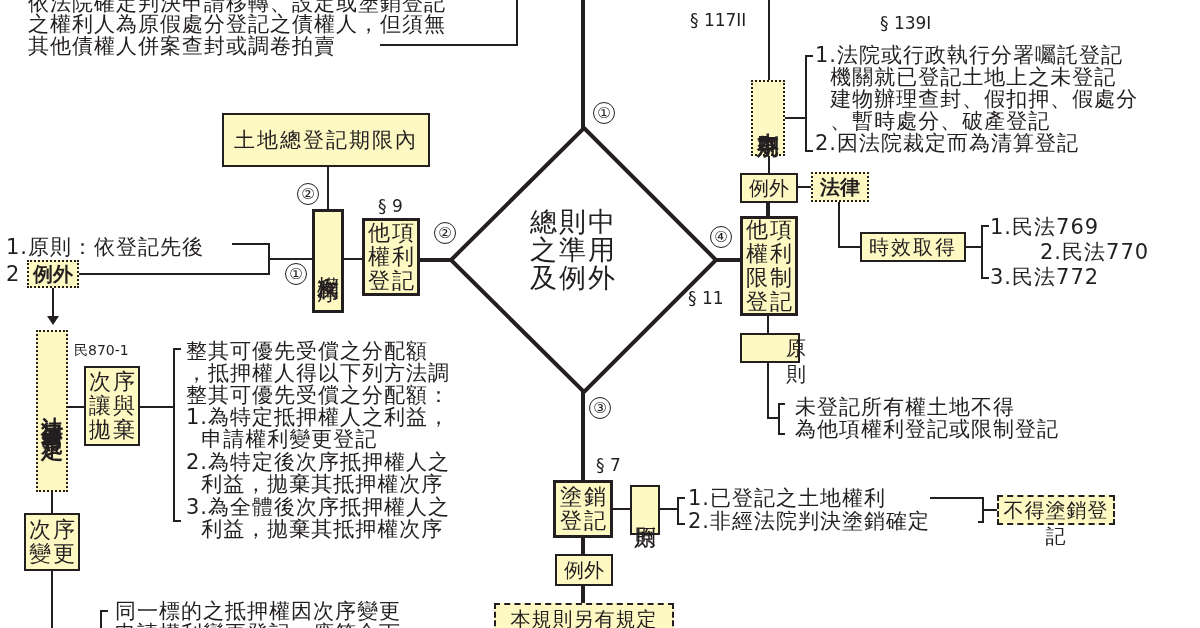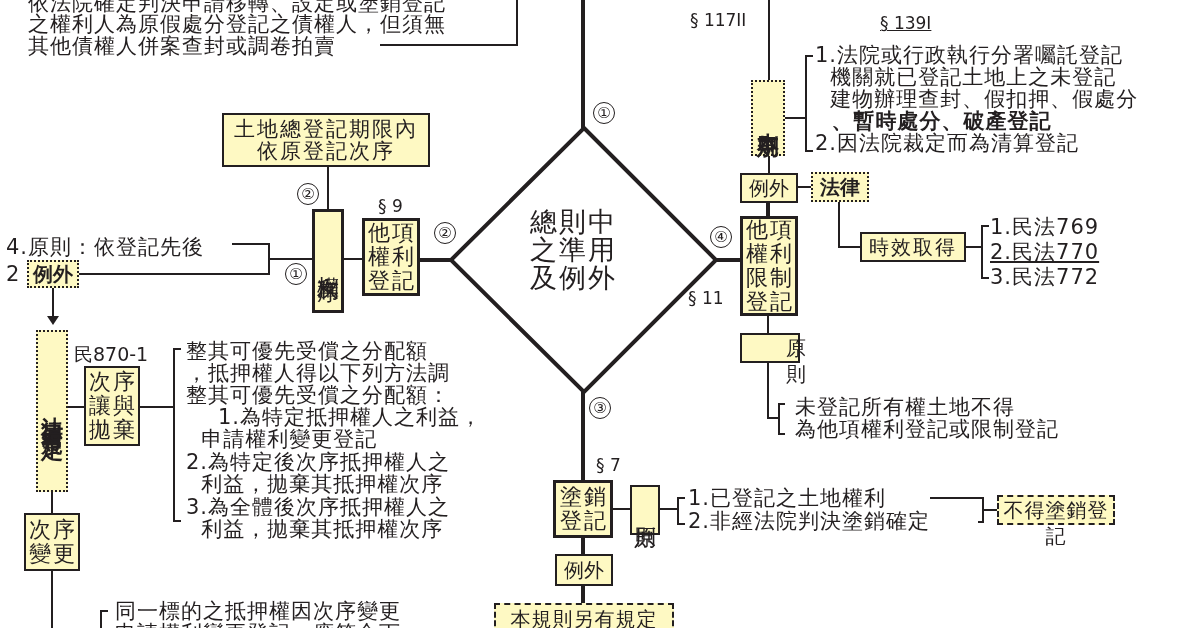--- a/index.html
+++ b/index.html
@@ -42,43 +42,43 @@
   <span>及例外</span>
 </div>
 
 <div class="circ" style="left:593px;top:102px;">①</div>
 <div class="circ" style="left:434px;top:222px;">②</div>
 <div class="circ" style="left:589px;top:397px;">③</div>
 <div class="circ" style="left:710px;top:226px;">④</div>
 
 <div class="sec" style="left:690px;top:10px;">§ 117II</div>
 <div class="vline" style="left:768px;top:0;height:82px;"></div>
-<div class="sec" style="left:880px;top:13px;text-decoration:underline;">§ 139I</div>
+<div class="sec" style="left:880px;top:13px;">§ 139I</div>
 <div class="box dotted vtext" style="left:751px;top:80px;width:34px;height:76px;">
   <span style="writing-mode:vertical-rl;letter-spacing:2px;">本規則</span>
 </div>
 <div class="vline" style="left:768px;top:156px;height:18px;"></div>
 <div class="hline" style="left:785px;top:117px;width:22px;"></div>
 <div class="bracket" style="left:805px;top:55px;width:6px;height:93px;"></div>
 <div class="para" style="left:815px;top:44px;">1.法院或行政執行分署囑託登記</div>
 <div class="para" style="left:815px;top:66px;text-align:center;">  機關就已登記土地上之未登記</div>
 <div class="para" style="left:815px;top:88px;">  建物辦理查封、假扣押、假處分</div>
-<div class="para" style="left:815px;top:110px;font-weight:bold;">  、暫時處分、破產登記</div>
+<div class="para" style="left:815px;top:110px;">  、暫時處分、破產登記</div>
 <div class="para" style="left:815px;top:132px;">2.因法院裁定而為清算登記</div>
 
 <div class="box" style="left:740px;top:173px;width:58px;height:30px;font-size:20px;text-align:center;line-height:26px;">例外</div>
 <div class="hline" style="left:798px;top:186px;width:14px;"></div>
 <div class="box dotted" style="left:811px;top:172px;width:58px;height:30px;font-size:20px;text-align:center;line-height:26px;">法律</div>
 <div class="vline" style="left:838px;top:202px;height:46px;"></div>
 <div class="hline" style="left:838px;top:246px;width:22px;"></div>
 <div class="box" style="left:860px;top:232px;width:106px;height:30px;font-size:20px;text-align:center;line-height:26px;letter-spacing:2px;">時效取得</div>
 <div class="hline" style="left:966px;top:246px;width:16px;"></div>
 <div class="bracket" style="left:981px;top:225px;width:6px;height:50px;"></div>
 <div class="para" style="left:990px;top:216px;">1.民法769</div>
-<div class="para" style="left:990px;top:241px;text-decoration:underline;">2.民法770</div>
+<div class="para" style="left:1040px;top:241px;">2.民法770</div>
 <div class="para" style="left:990px;top:266px;">3.民法772</div>
 
 <div class="vline thickv" style="left:766px;top:202px;height:16px;"></div>
 <div class="hline thickh" style="left:716px;top:258px;width:26px;"></div>
 <div class="box thick grid2" style="left:740px;top:216px;width:58px;height:100px;--rows:4;">
   <span>他</span>
     <span>權</span>
     <span>限</span>
     <span>登</span>
   <span>項</span>
@@ -107,52 +107,51 @@
 </div>
 <div class="hline" style="left:344px;top:258px;width:18px;"></div>
 <div class="box thick vtext" style="left:312px;top:209px;width:32px;height:104px;">
   <span style="writing-mode:vertical-rl;letter-spacing:1px;">權利次序</span>
 </div>
 <div class="vline" style="left:327px;top:165px;height:45px;"></div>
 <div class="circ" style="left:297px;top:183px;">②</div>
 <div class="circ" style="left:285px;top:263px;">①</div>
 <div class="box" style="left:222px;top:113px;width:208px;height:54px;display:flex;flex-direction:column;align-items:center;justify-content:center;font-size:21px;line-height:22px;letter-spacing:2px;">
   <span>土地總登記期限內</span>
-  <span>依原登記次序</span>
 </div>
 
-<div class="para" style="left:6px;top:236px;">4.原則：依登記先後</div>
+<div class="para" style="left:6px;top:236px;">1.原則：依登記先後</div>
 <div class="hline" style="left:232px;top:243px;width:38px;"></div>
 <div class="vline" style="left:268px;top:243px;height:32px;"></div>
 <div class="hline" style="left:268px;top:258px;width:44px;"></div>
 <div class="para" style="left:6px;top:263px;">2</div>
 <div class="box dotted" style="left:27px;top:260px;width:52px;height:28px;font-size:20px;text-align:center;line-height:24px;">例外</div>
 <div class="hline" style="left:79px;top:273px;width:191px;"></div>
 <div class="vline" style="left:52px;top:288px;height:30px;"></div>
 <div style="position:absolute;left:47px;top:316px;width:0;height:0;border-left:6px solid transparent;border-right:6px solid transparent;border-top:9px solid #231f20;"></div>
 
 <div class="box dotted vtext" style="left:36px;top:330px;width:32px;height:162px;">
   <span style="writing-mode:vertical-rl;letter-spacing:4px;">法律另有規定</span>
 </div>
 <div class="hline" style="left:68px;top:406px;width:16px;"></div>
-<div class="sec" style="left:74px;top:342px;font-size:19px;text-align:right;">民870-1</div>
+<div class="sec" style="left:74px;top:342px;font-size:14px;text-align:right;">民870-1</div>
 <div class="box grid2" style="left:84px;top:366px;width:56px;height:80px;--rows:3;">
   <span>次</span>
     <span>讓</span>
     <span>拋</span>
   <span>序</span>
     <span>與</span>
     <span>棄</span>
 </div>
 <div class="hline" style="left:140px;top:406px;width:34px;"></div>
 <div class="bracket" style="left:173px;top:348px;width:6px;height:170px;"></div>
 <div class="para" style="left:186px;top:340px;">整其可優先受償之分配額</div>
 <div class="para" style="left:186px;top:362px;">，抵押權人得以下列方法調</div>
 <div class="para" style="left:186px;top:384px;">整其可優先受償之分配額：</div>
-<div class="para" style="left:186px;top:406px;margin-left:32px;">1.為特定抵押權人之利益，</div>
+<div class="para" style="left:186px;top:406px;">1.為特定抵押權人之利益，</div>
 <div class="para" style="left:186px;top:428px;">  申請權利變更登記</div>
 <div class="para" style="left:186px;top:451px;">2.為特定後次序抵押權人之</div>
 <div class="para" style="left:186px;top:473px;">  利益，拋棄其抵押權次序</div>
 <div class="para" style="left:186px;top:496px;">3.為全體後次序抵押權人之</div>
 <div class="para" style="left:186px;top:518px;">  利益，拋棄其抵押權次序</div>
 
 <div class="vline" style="left:51px;top:492px;height:22px;"></div>
 <div class="box grid2" style="left:24px;top:513px;width:56px;height:58px;--rows:2;">
   <span>次</span>
     <span>變</span>

